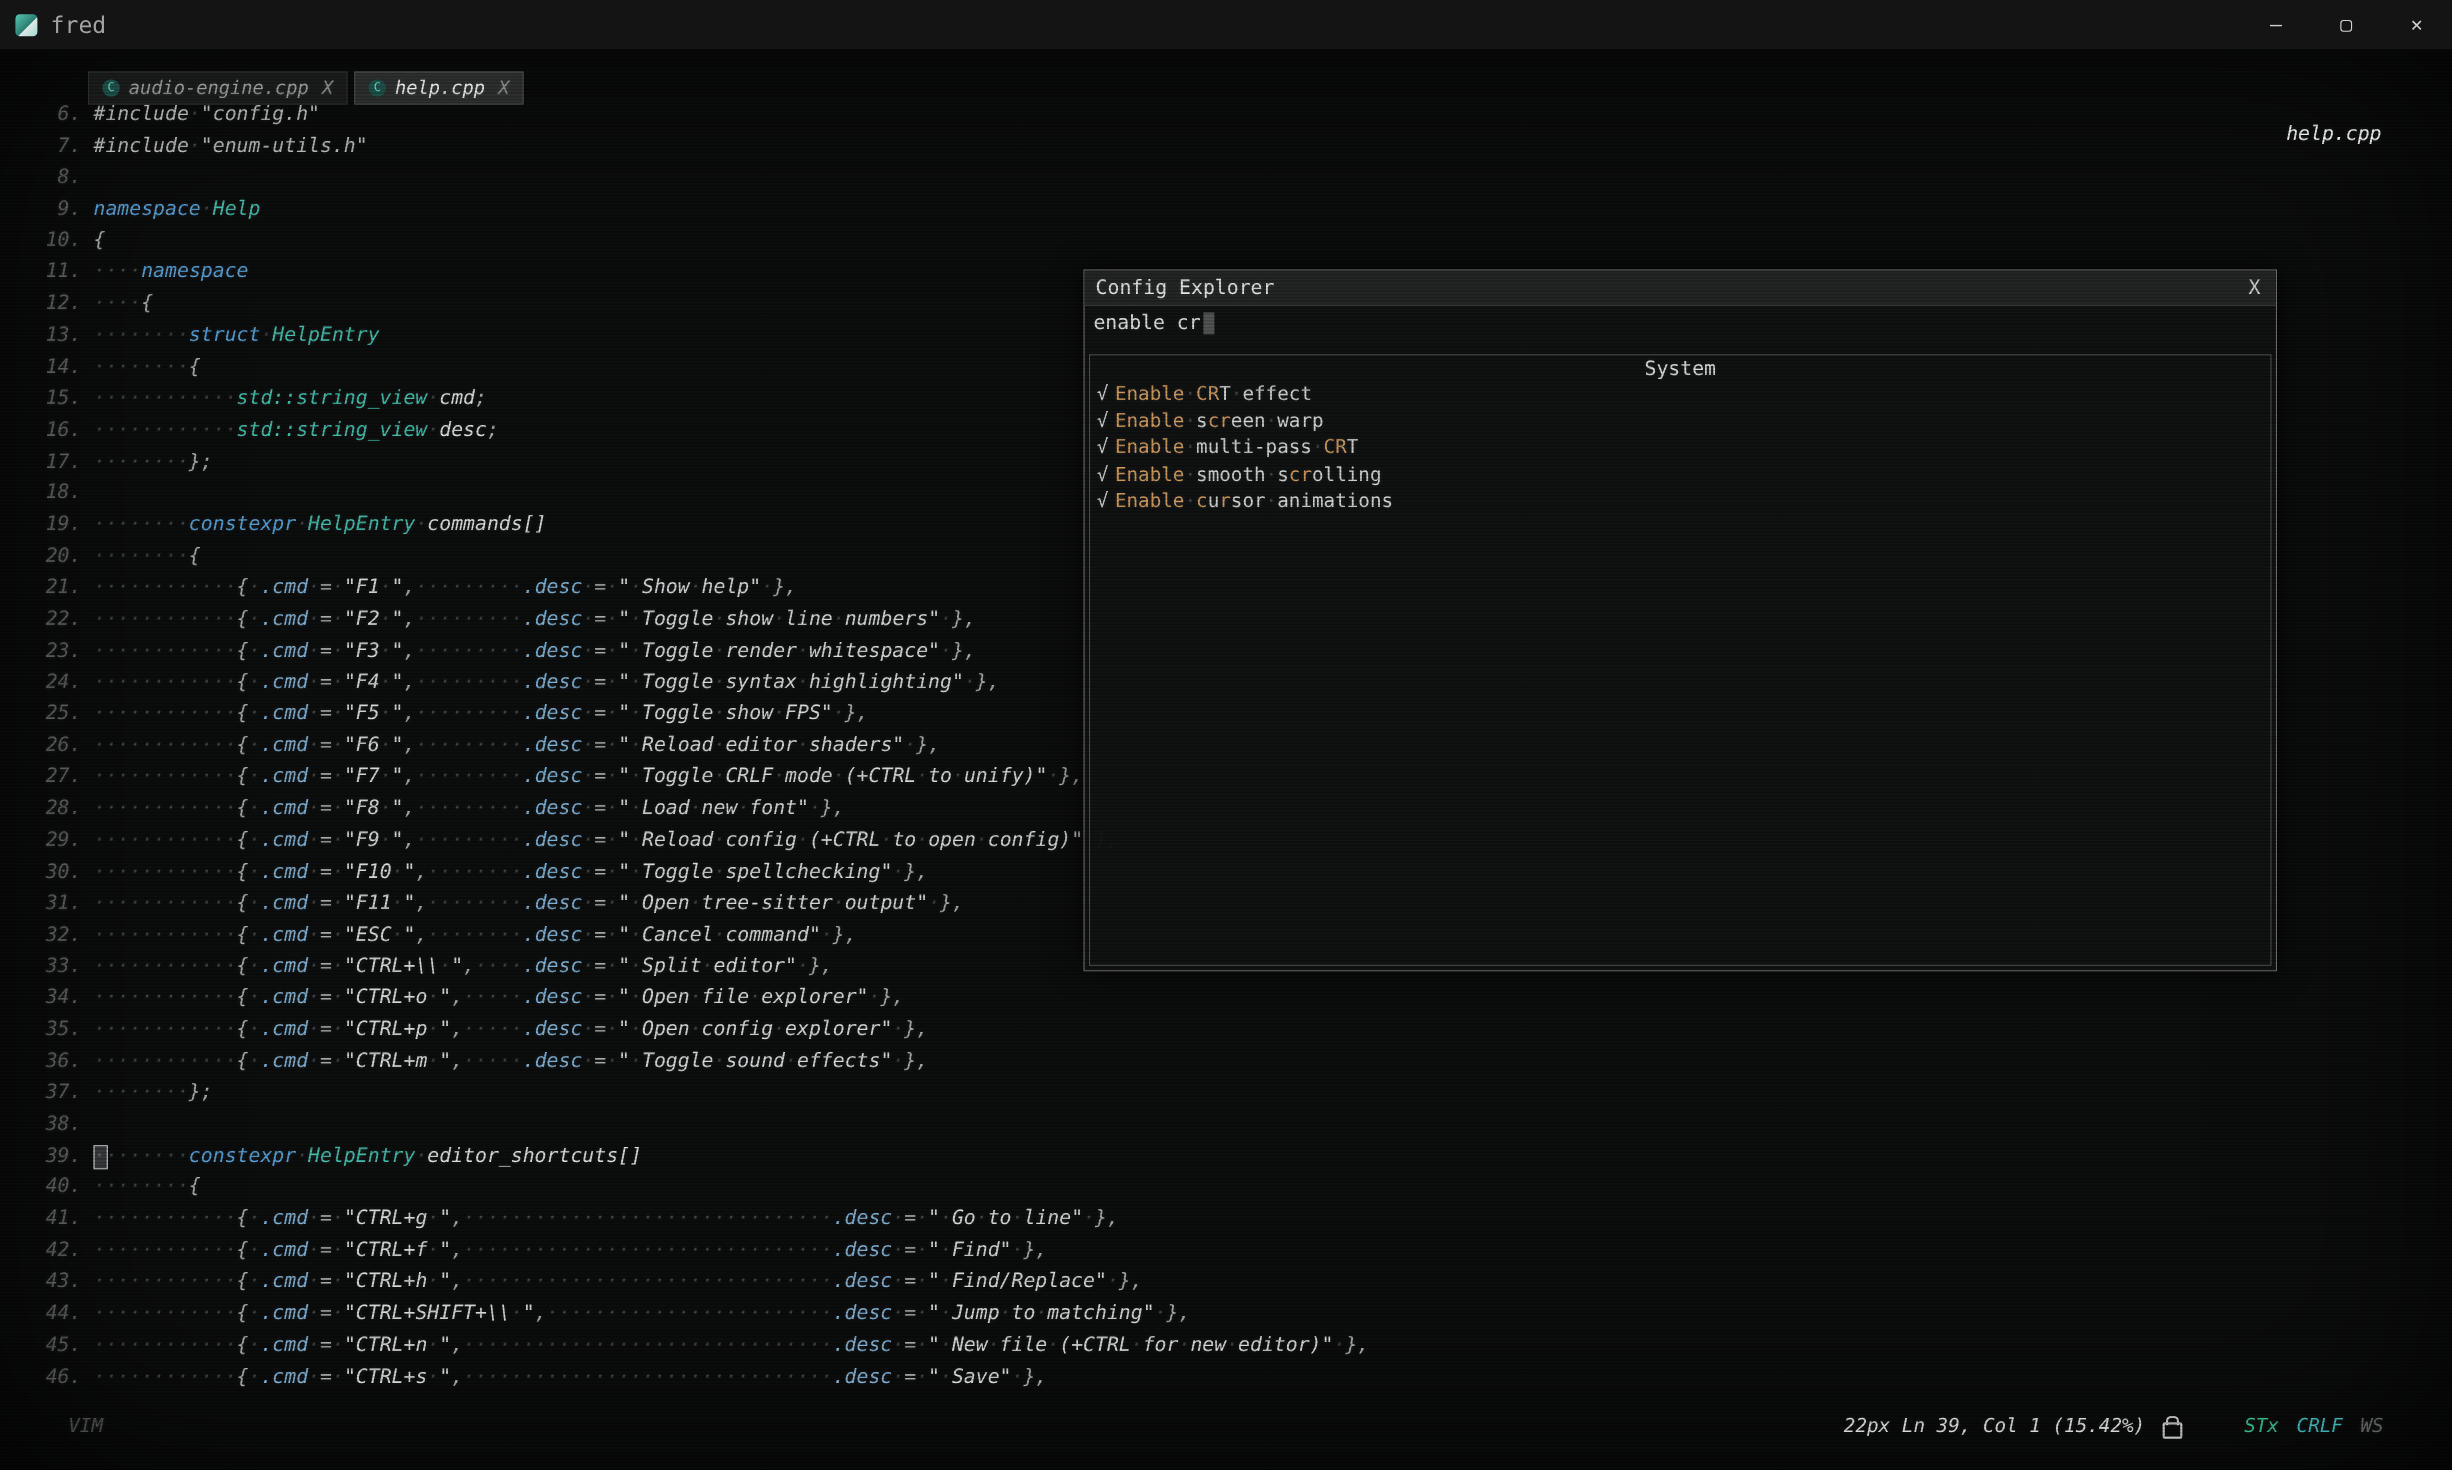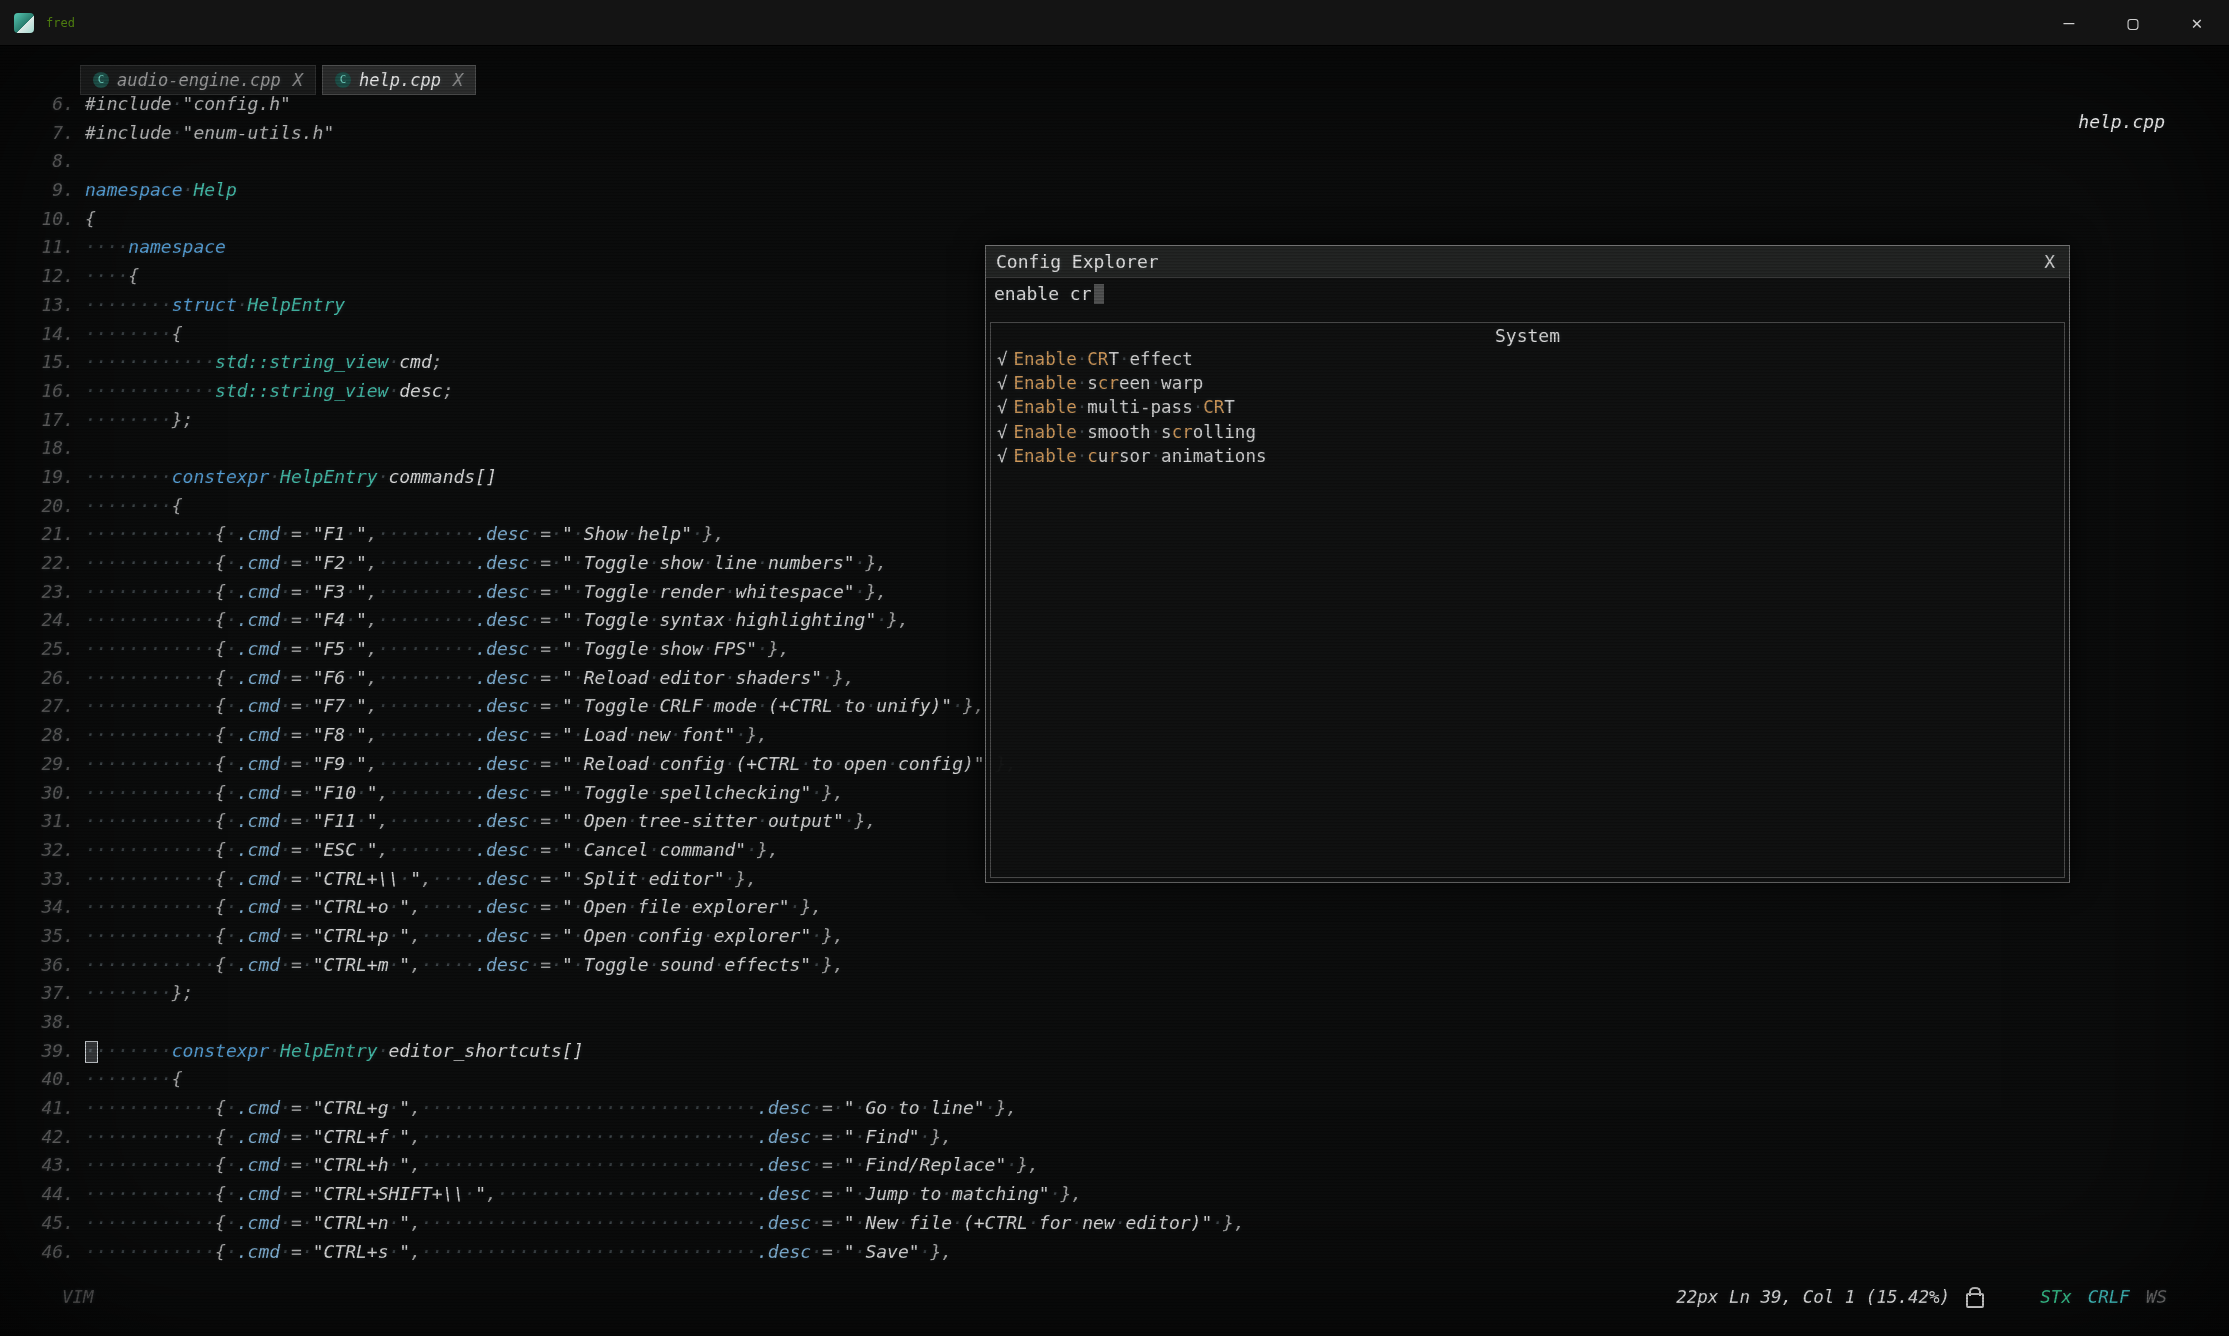--- a/index.html
+++ b/index.html
@@ -4,21 +4,21 @@
 <style>
   html,body{margin:0;padding:0;background:#000;}
   body{width:2229px;height:1336px;position:relative;overflow:hidden;
        font-family:"DejaVu Sans Mono",monospace;-webkit-font-smoothing:antialiased;}
 
   
   .titlebar{position:absolute;top:0;left:0;right:0;height:45px;background:#141414;
             display:flex;align-items:center;border-bottom:1px solid #000;z-index:20;}
   .app-icon{width:20px;height:20px;margin-left:14px;border-radius:4px;
             background:linear-gradient(135deg,#57c9b4 0%,#2a7d6e 55%,#dfe9e7 56%,#9fd8cd 100%);}
-  .win-title{margin-left:12px;color:#4d7c0f;font-size:12px;}
+  .win-title{margin-left:12px;color:#a3a3a3;font-size:21px;}
   .win-controls{margin-left:auto;display:flex;height:45px;}
   .wbtn{width:64px;height:45px;display:flex;align-items:center;justify-content:center;
         color:#cfcfcf;font-size:18px;cursor:default;}
 
   
   .screen{position:absolute;top:45px;left:0;right:0;bottom:0;background:#0b0c0c;overflow:hidden;
           box-shadow:inset 0 0 190px rgba(0,0,0,0.78);
           text-shadow:0 0 4px rgba(185,210,230,0.16);}
   .fx-vignette{position:absolute;inset:0;pointer-events:none;z-index:30;
      background:radial-gradient(ellipse 115% 125% at 50% 46%,rgba(0,0,0,0) 52%,rgba(0,0,0,0.42) 80%,rgba(0,0,0,0.88) 100%);}

